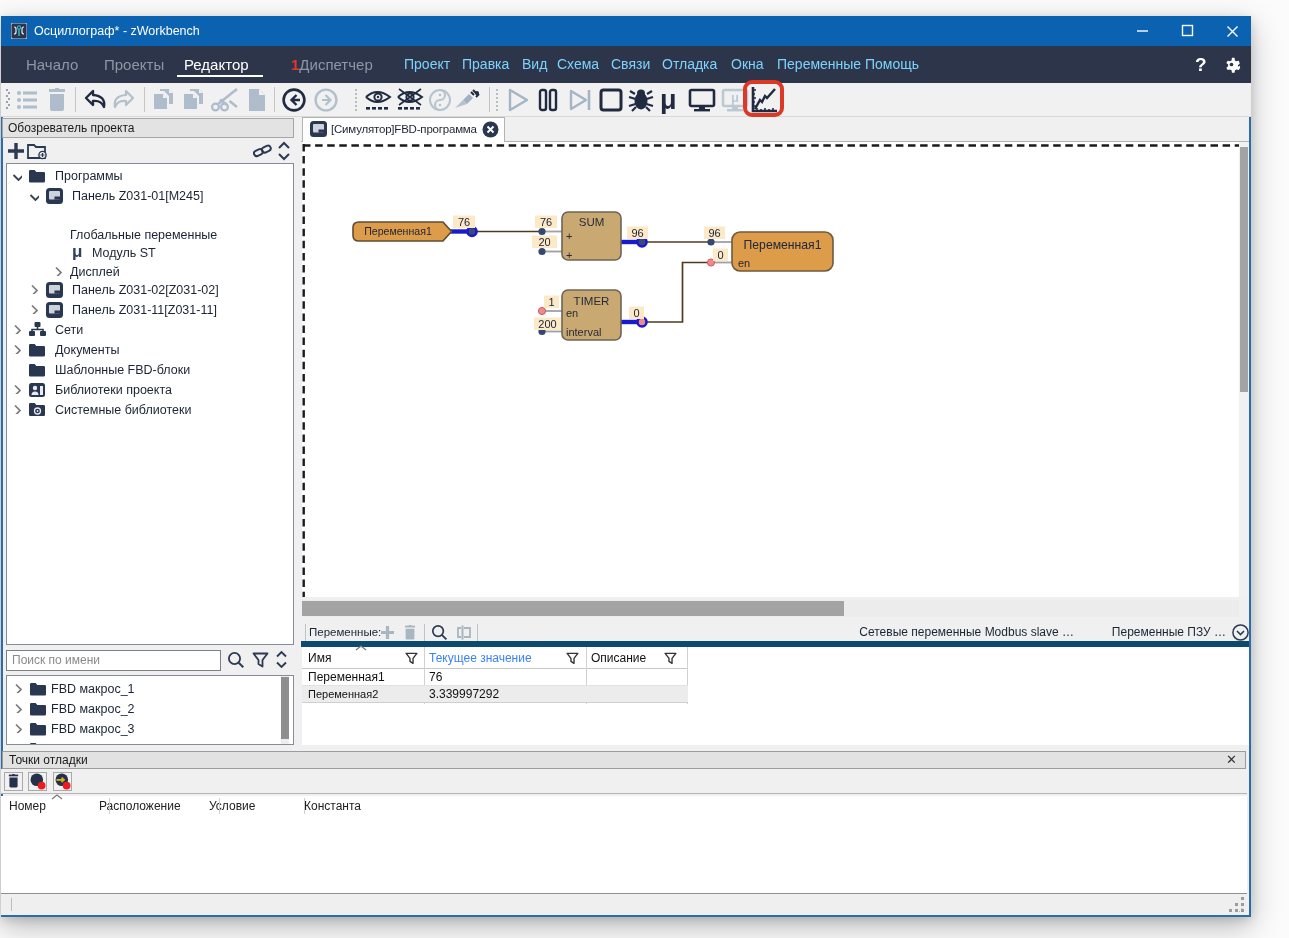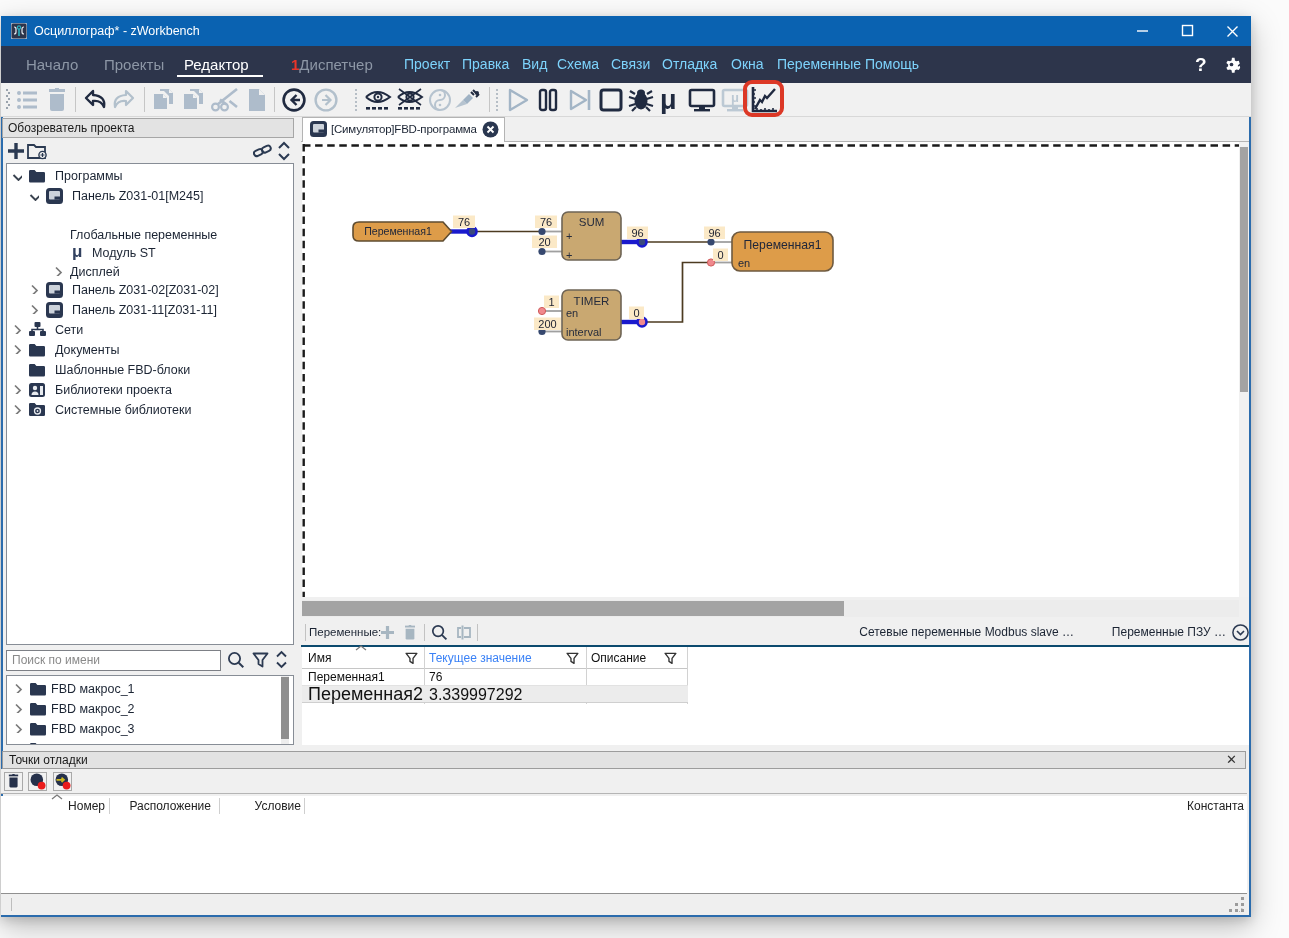--- a/index.html
+++ b/index.html
@@ -15,28 +15,28 @@
 .lph{position:absolute;left:1px;top:102px;width:292px;height:20px;background:#e3e3e3;border:1px solid #a6a6a6;font-size:12px;color:#1a1a1a;line-height:18px;padding-left:5px}
 .tree{position:absolute;left:5px;top:147px;width:288px;height:482px;background:#fff;border:1px solid #878d96;overflow:hidden}
 .trow{position:absolute;left:0;width:100%;height:20px;font-size:12.5px;color:#1b2433;line-height:20px}
 .chev{position:absolute;width:10px;height:10px}
 .list2{position:absolute;left:5px;top:659px;width:288px;height:70px;background:#fff;border:1px solid #878d96;overflow:hidden}
 .srch{position:absolute;left:5px;top:634px;width:215px;height:21px;background:#fff;border:1px solid #7d8086;font-size:12px;color:#8a8a8a;line-height:19px;padding-left:5px}
 .tabbar{position:absolute;left:300px;top:101px;width:948px;height:25px;background:#f0f0f0}
 .canvas{position:absolute;left:301px;top:126px;width:937px;height:455px;background:#fff}
 .vsb{position:absolute;left:1238px;top:126px;width:10px;height:455px;background:#f1f1f1}
 .hsb{position:absolute;left:301px;top:584px;width:937px;height:17px;background:#ececec}
-.varbar{position:absolute;left:300px;top:602px;width:948px;height:29px;background:#f0f0f0;border-bottom:2px solid #0c4a6e}
+.varbar{position:absolute;left:300px;top:602px;width:948px;height:29px;background:#f0f0f0;border-bottom:6px solid #0c4a6e}
 .vtbl{position:absolute;left:301px;top:631px;width:947px;height:98px;background:#fff}
 .dbg{position:absolute;left:1px;top:735px;width:1244px;height:18px;background:#e2e2e2;border:1px solid #9c9c9c;font-size:12px;color:#1a1a1a;line-height:16px;padding-left:6px}
 .dtlb{position:absolute;left:0;top:753px;width:1246px;height:25px;background:#f0f0f0;border-bottom:1px solid #b5b5b5}
 .dhead{position:absolute;left:0;top:780px;width:1246px;height:21px;background:#fff;font-size:12px;color:#222}
 .dwhite{position:absolute;left:0;top:798px;width:1246px;height:79px;background:#fff}
 .status{position:absolute;left:0;top:877px;width:1246px;height:22px;background:#efefef;border-top:1px solid #909090}
-.hcell{position:absolute;top:0;height:21px;line-height:21px;text-align:right}
+.hcell{position:absolute;top:0;height:21px;line-height:21px;text-align:left}
 </style></head>
 <body>
 <div class="win">
   <div class="a" style="left:0;top:30px;width:2px;height:871px;background:#2b6cad"></div>
   <div class="a" style="left:1248px;top:30px;width:2px;height:871px;background:#2b6cad"></div>
   <div class="a" style="left:0;top:899px;width:1250px;height:2px;background:#2b6cad"></div>
 
   <div class="tb">
     <svg class="a" style="left:10px;top:7px" width="16" height="16" viewBox="0 0 16 16">
         <rect x="0" y="0" width="16" height="16" rx="2" fill="#2d354b" stroke="#c8d0da" stroke-width="1"></rect>
@@ -584,22 +584,22 @@
     <svg class="a" style="left:264px;top:5px" width="13" height="12" viewBox="0 0 17 15">
         <path d="M1.5 1.5 H15.5 L10.5 8 V14.5 L6.5 12 V8 Z" fill="none" stroke="#333" stroke-width="1.8" stroke-linejoin="round"></path>
       </svg>
     <svg class="a" style="left:362px;top:5px" width="13" height="12" viewBox="0 0 17 15">
         <path d="M1.5 1.5 H15.5 L10.5 8 V14.5 L6.5 12 V8 Z" fill="none" stroke="#333" stroke-width="1.8" stroke-linejoin="round"></path>
       </svg>
     <div class="a" style="left:0;top:22px;width:386px;height:17px;border-bottom:1px solid #e2e2e2"></div>
     <div class="a" style="left:0;top:39px;width:386px;height:17px;background:#ececec;border-bottom:1px solid #cfcfcf"></div>
     <div class="a" style="left:6px;top:22px;height:17px;line-height:17px;font-size:12px;color:#111">Переменная1</div>
     <div class="a" style="left:127px;top:22px;height:17px;line-height:17px;font-size:12px;color:#111">76</div>
-    <div class="a" style="left:6px;top:39px;height:17px;line-height:17px;font-size:18px;color:#111">Переменная2</div>
-    <div class="a" style="left:127px;top:39px;height:17px;line-height:17px;font-size:16px;color:#111">3.339997292</div>
+    <div class="a" style="left:6px;top:39px;height:17px;line-height:17px;font-size:11px;color:#111">Переменная2</div>
+    <div class="a" style="left:127px;top:39px;height:17px;line-height:17px;font-size:12px;color:#111">3.339997292</div>
   </div>
 
   <div class="dbg">Точки отладки<span class="a" style="right:8px;top:0;font-size:13px;color:#333">✕</span></div>
   <div class="dtlb" id="dtlb">
     <div class="a" style="left:3px;top:3px;width:19px;height:19px;border:1px solid #a9a9a9;background:#f1f1f1"></div>
     <svg class="a" style="left:6px;top:5px" width="13" height="14" viewBox="0 0 22 24">
         <g fill="#25304a">
           <rect x="3" y="1" width="16" height="3"></rect>
           <rect x="9" y="0" width="4" height="2"></rect>
           <path d="M4 6 h14 v15 q0 2-2 2 h-10 q-2 0-2-2 z"></path>

